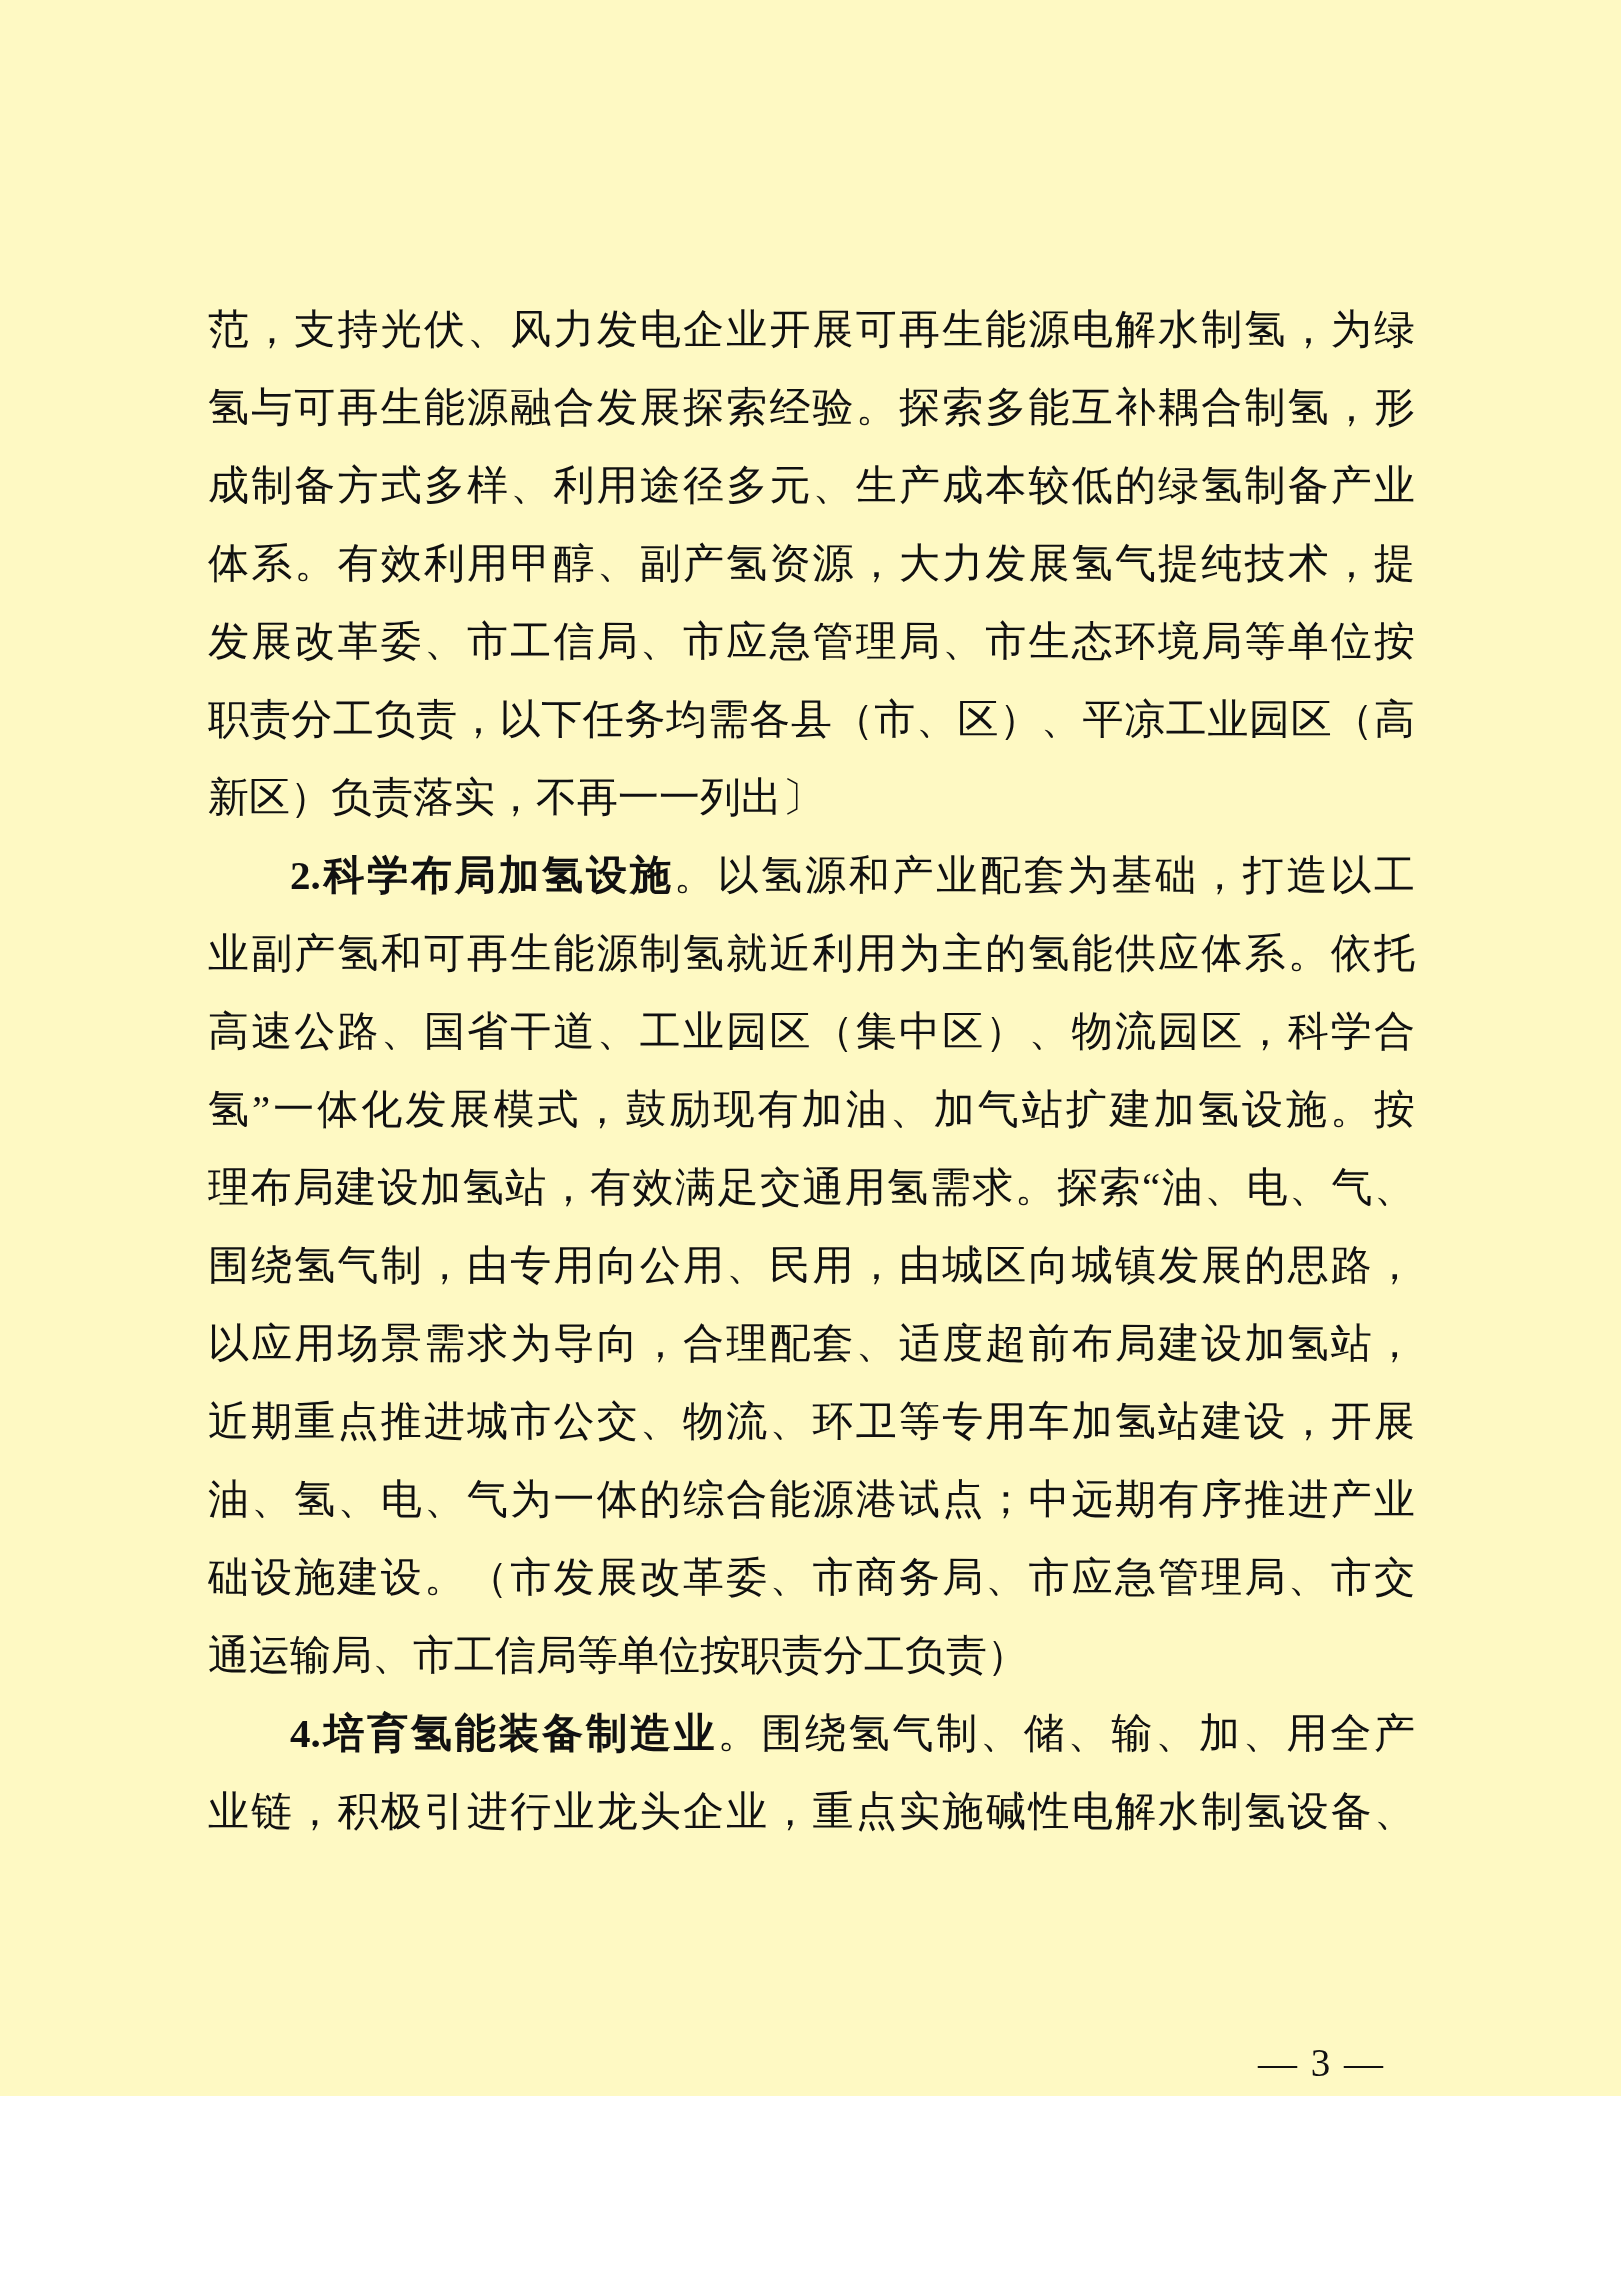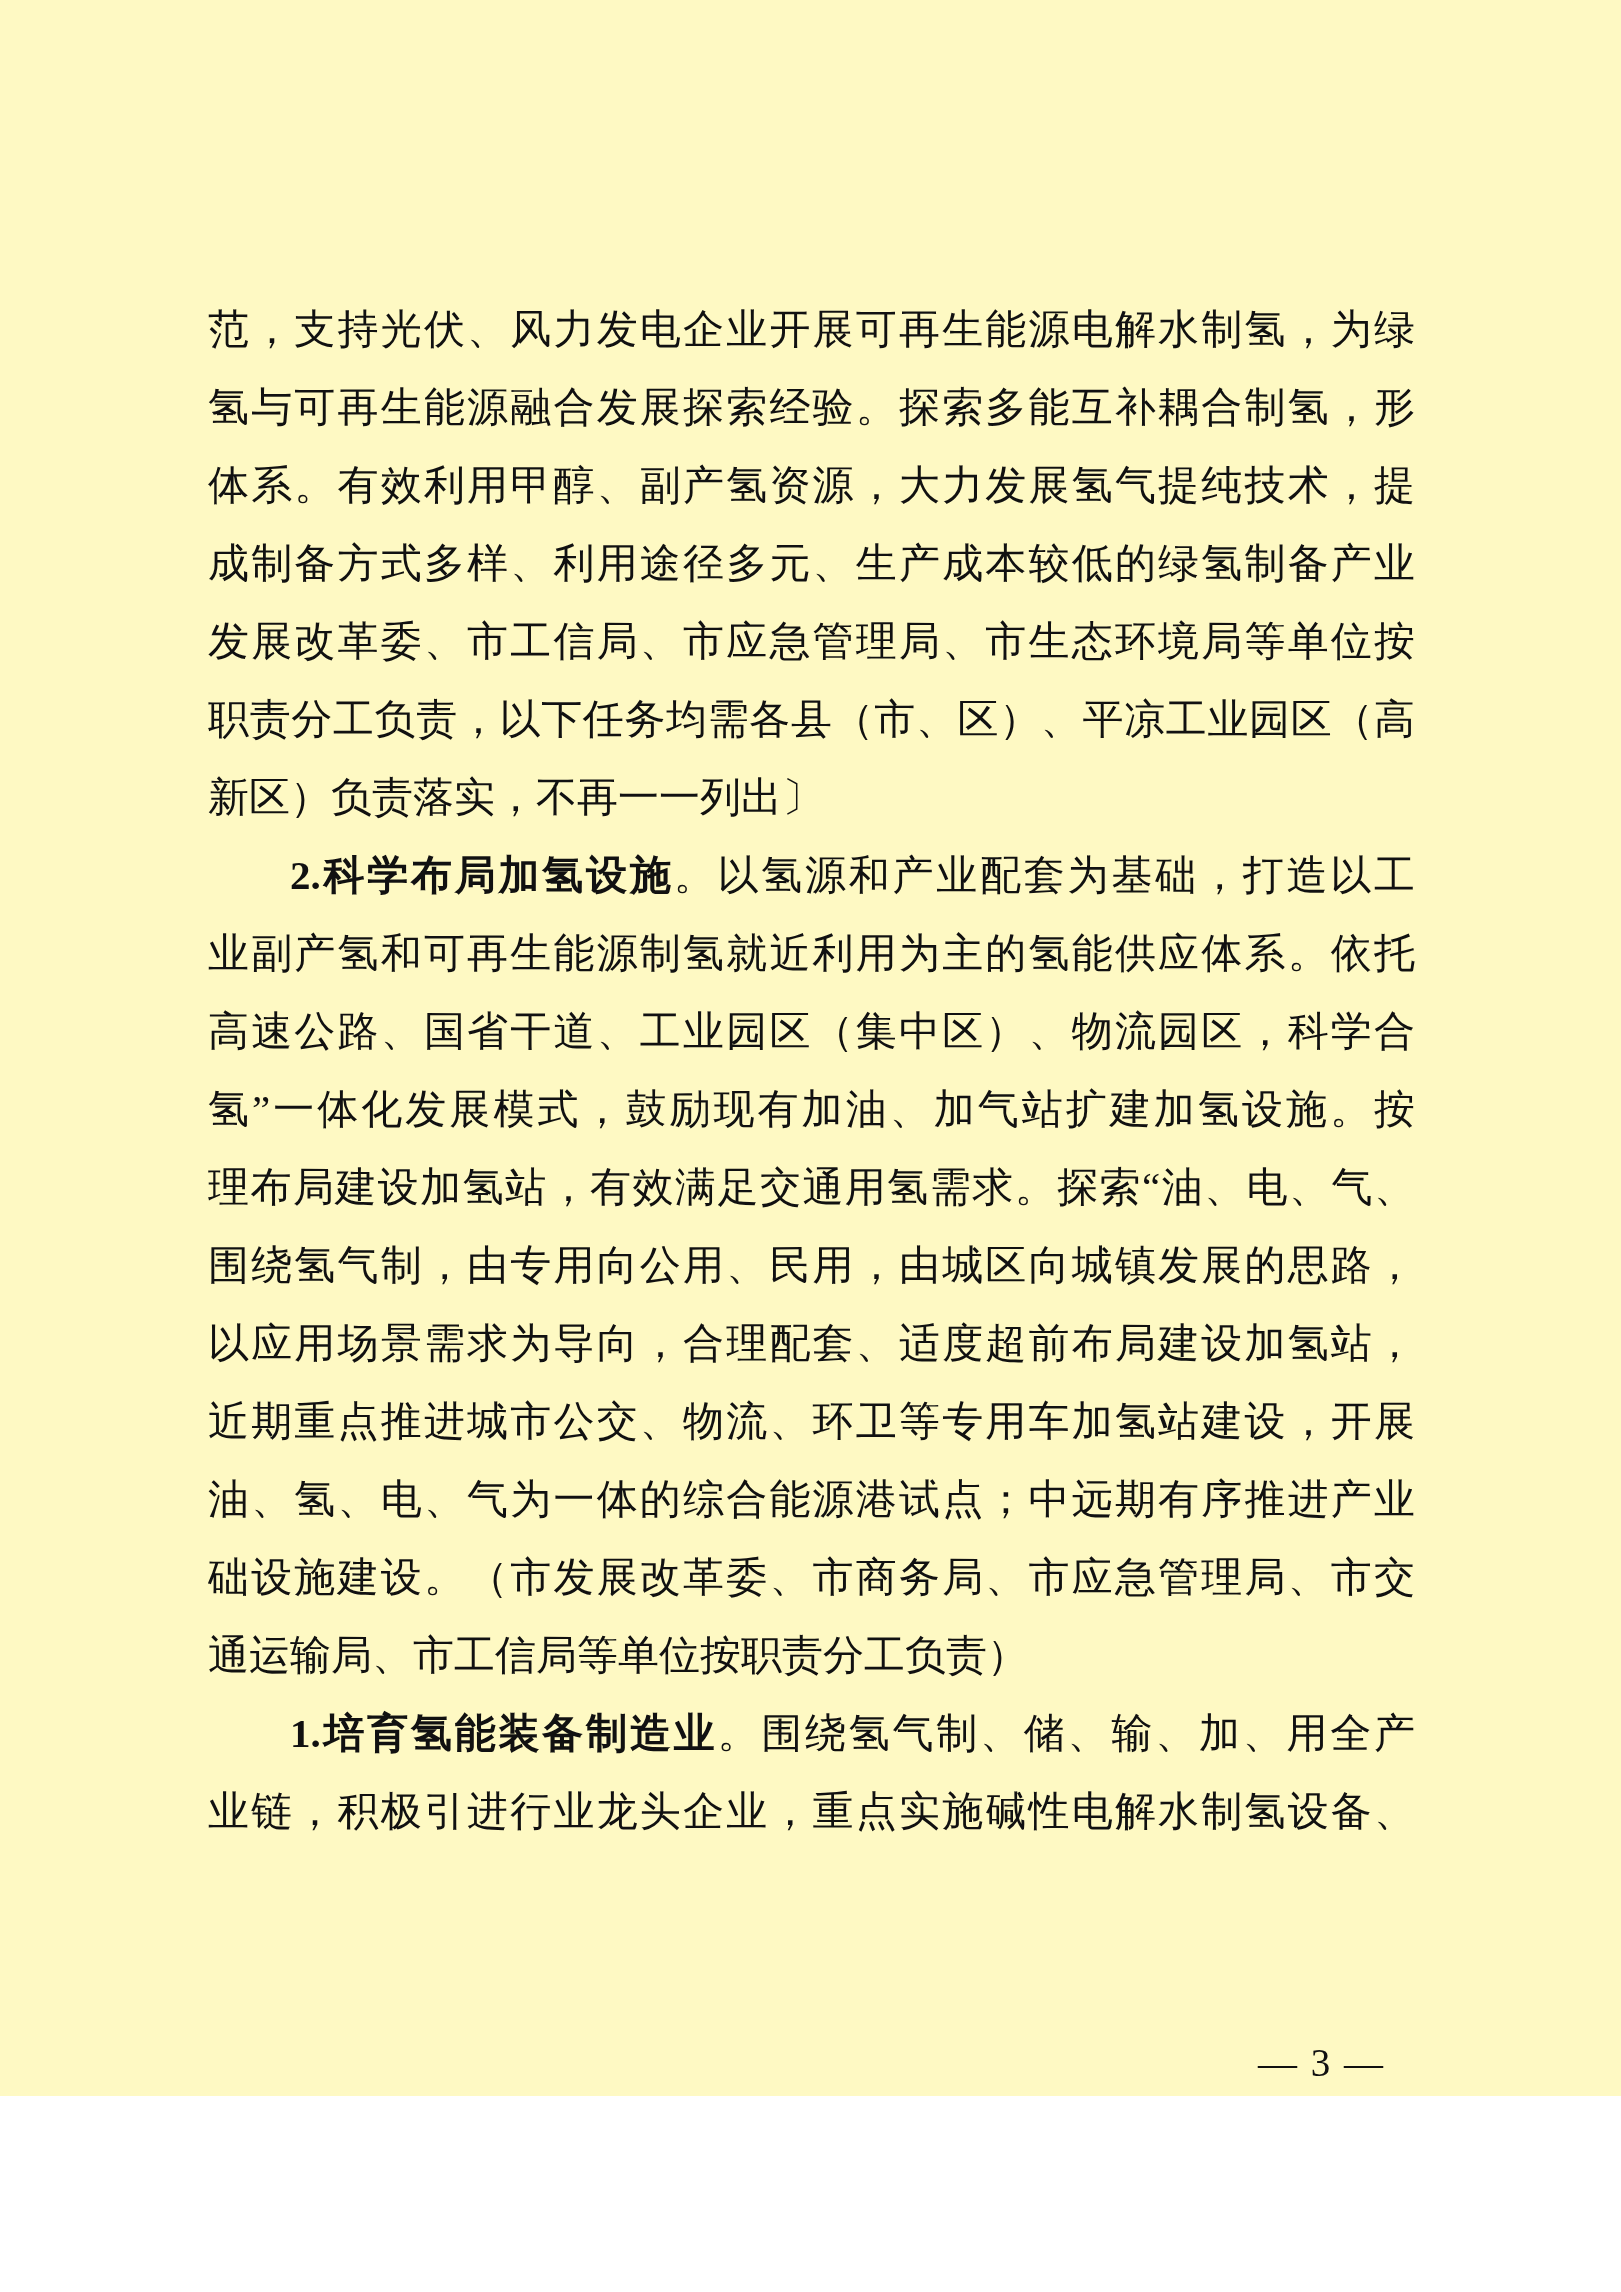--- a/index.html
+++ b/index.html
@@ -51,39 +51,39 @@
     color: #111111;
   }
 </style>
 </head>
 <body>
 
 <div class="page">
   <div class="text-block">
     <div class="line">范，支持光伏、风力发电企业开展可再生能源电解水制氢，为绿</div>
     <div class="line">氢与可再生能源融合发展探索经验。探索多能互补耦合制氢，形</div>
+    <div class="line">成制备方式多样、利用途径多元、生产成本较低的绿氢制备产业</div>
     <div class="line">体系。有效利用甲醇、副产氢资源，大力发展氢气提纯技术，提</div>
-    <div class="line">成制备方式多样、利用途径多元、生产成本较低的绿氢制备产业</div>
     <div class="line">发展改革委、市工信局、市应急管理局、市生态环境局等单位按</div>
     <div class="line">职责分工负责，以下任务均需各县（市、区）、平凉工业园区（高</div>
     <div class="line end">新区）负责落实，不再一一列出〕</div>
     <div class="line indent">
       <span class="bold">2.科学布局加氢设施</span><span>。以氢源和产业配套为基础，打造以工</span>
     </div>
     <div class="line">业副产氢和可再生能源制氢就近利用为主的氢能供应体系。依托</div>
     <div class="line">高速公路、国省干道、工业园区（集中区）、物流园区，科学合</div>
     <div class="line">氢”一体化发展模式，鼓励现有加油、加气站扩建加氢设施。按</div>
     <div class="line">理布局建设加氢站，有效满足交通用氢需求。探索“油、电、气、</div>
     <div class="line">围绕氢气制，由专用向公用、民用，由城区向城镇发展的思路，</div>
     <div class="line">以应用场景需求为导向，合理配套、适度超前布局建设加氢站，</div>
     <div class="line">近期重点推进城市公交、物流、环卫等专用车加氢站建设，开展</div>
     <div class="line">油、氢、电、气为一体的综合能源港试点；中远期有序推进产业</div>
     <div class="line">础设施建设。（市发展改革委、市商务局、市应急管理局、市交</div>
     <div class="line end">通运输局、市工信局等单位按职责分工负责）</div>
     <div class="line indent">
-      <span class="bold">1.培育氢能装备制造业</span><span>。围绕氢气制、储、输、加、用全产</span>
+      <span class="bold">4.培育氢能装备制造业</span><span>。围绕氢气制、储、输、加、用全产</span>
     </div>
     <div class="line">业链，积极引进行业龙头企业，重点实施碱性电解水制氢设备、</div>
   </div>
 
   <div class="page-number">— 3 —</div>
 </div>
 
 
 </body></html>

